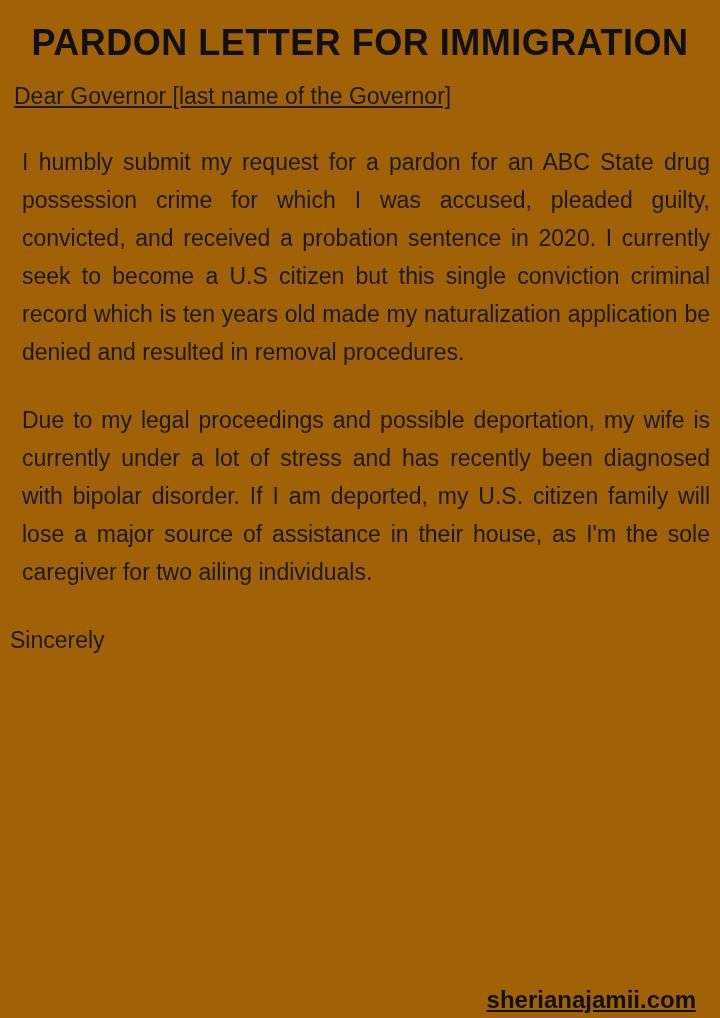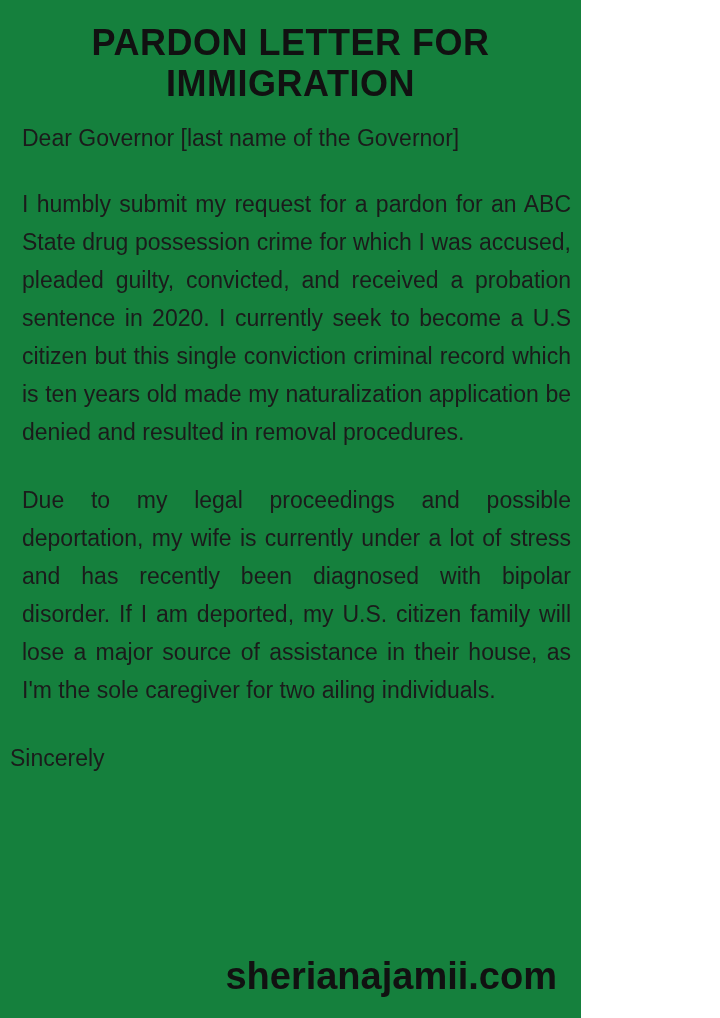--- a/index.html
+++ b/index.html
@@ -3,61 +3,63 @@
   <meta charset="utf-8">
   <style>
     html, body {
       margin: 0;
       padding: 0;
       background: #ffffff;
     }
     .page {
       position: relative;
       box-sizing: border-box;
-      width: 581px;
+      width: 720px;
       height: 1018px;
-      background: #15803d;
+      background: #a16207;
       color: #1b1b1b;
       font-family: "Liberation Sans", sans-serif;
       padding: 22px 10px 0 10px;
       overflow: hidden;
     }
     .letter-title {
       font-size: 36px;
       line-height: 1.15;
       font-weight: 700;
       text-align: center;
       letter-spacing: 0.5px;
       color: #111111;
       margin: 0 0 14px 0;
     }
     .greeting {
       font-size: 23px;
       line-height: 38px;
-      margin: 0 0 28px 12px;
+      margin: 0 0 28px 4px;
+      text-decoration: underline;
     }
     .body-para {
       font-size: 23px;
       line-height: 38px;
       text-align: justify;
       margin: 0 0 30px 12px;
     }
     .closing {
       font-size: 23px;
       line-height: 38px;
       margin: 22px 0 0 0;
     }
     .site-name {
       position: absolute;
       right: 24px;
-      bottom: 20px;
-      font-size: 38px;
+      bottom: 4px;
+      font-size: 24px;
       font-weight: 700;
       color: #111111;
       margin: 0;
+      text-decoration: underline;
     }
   </style>
 </head>
 <body>
 
 <div class="page">
   <h1 class="letter-title">PARDON LETTER FOR IMMIGRATION</h1>
 
   <p class="greeting">Dear Governor [last name of the Governor]</p>
 

